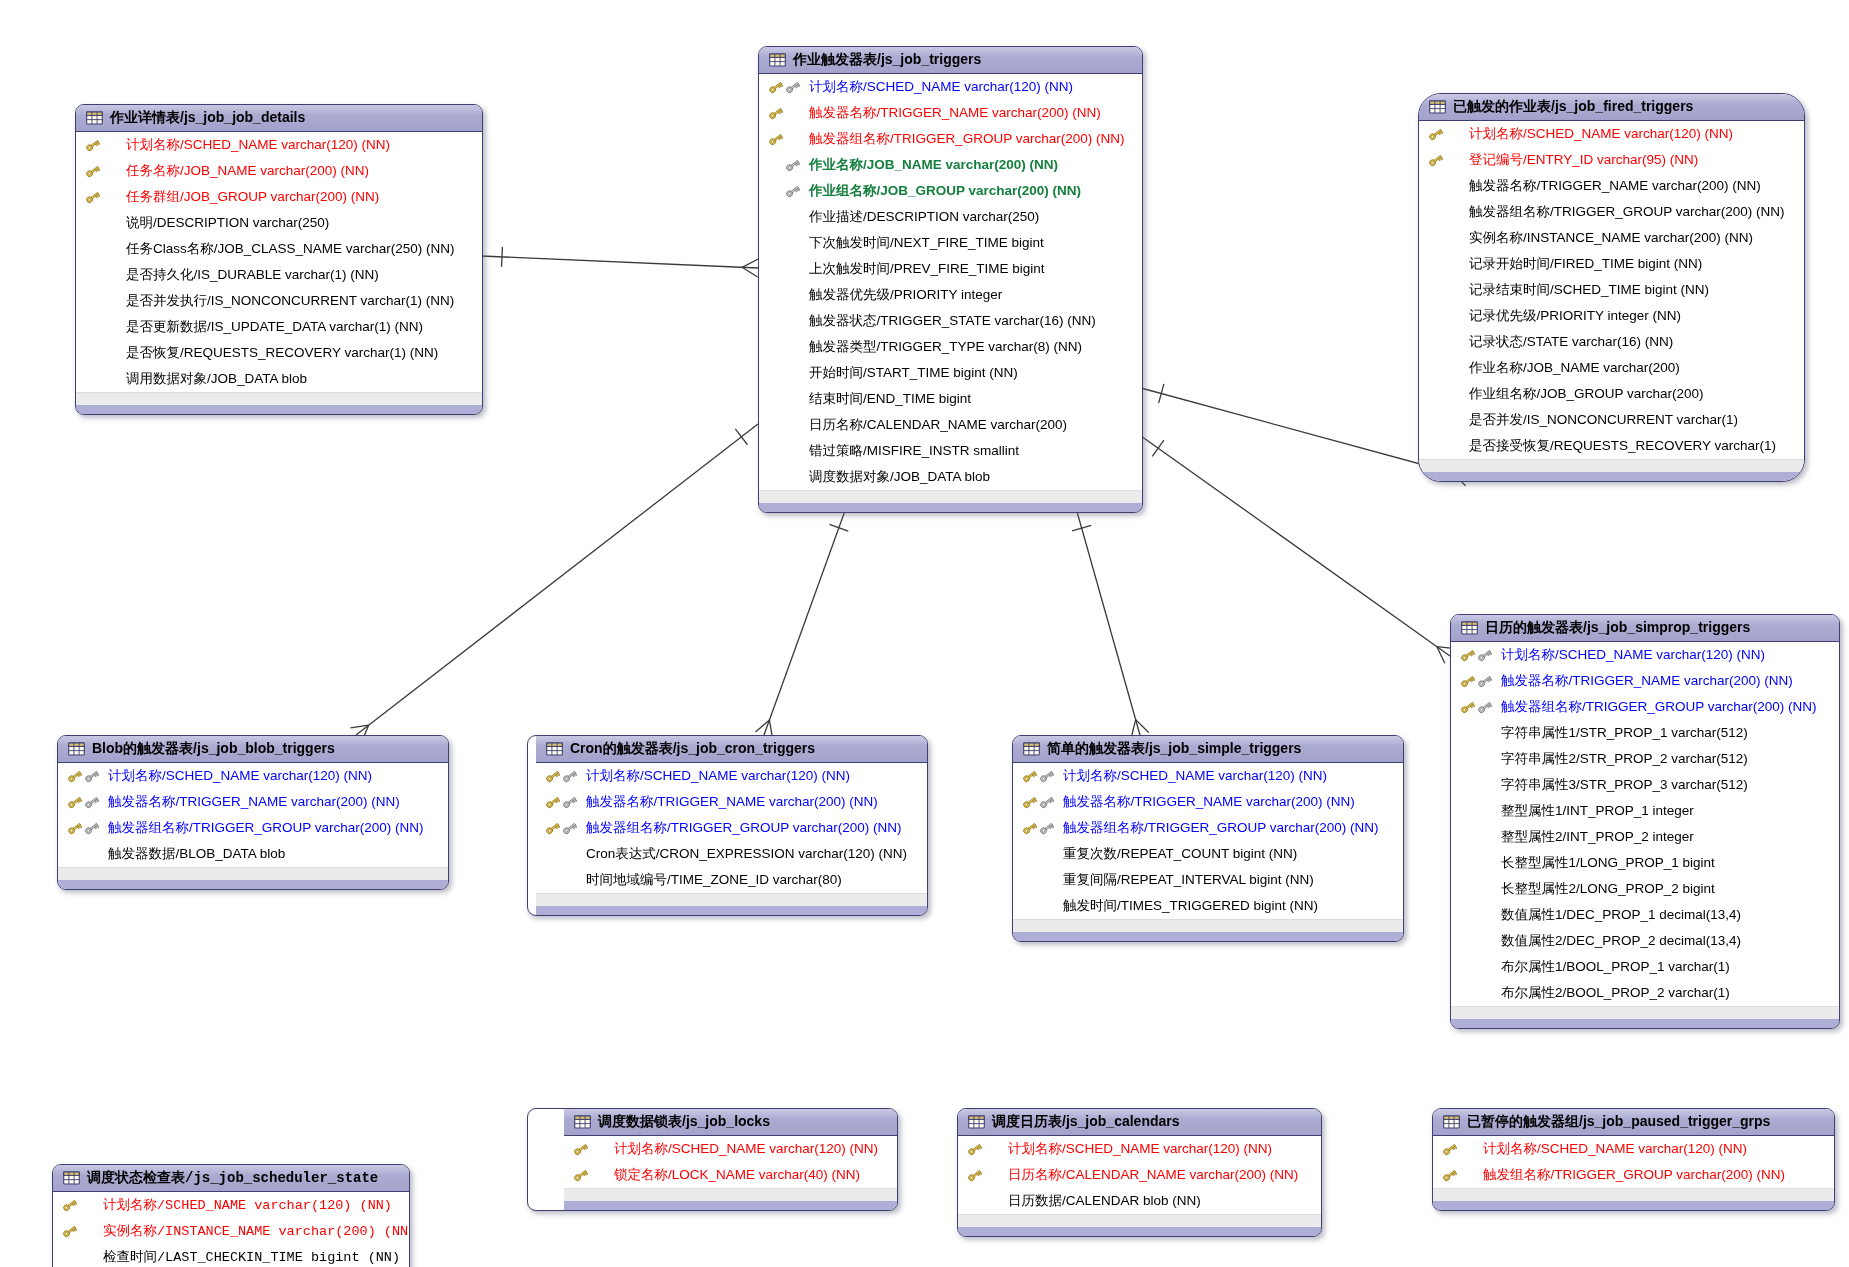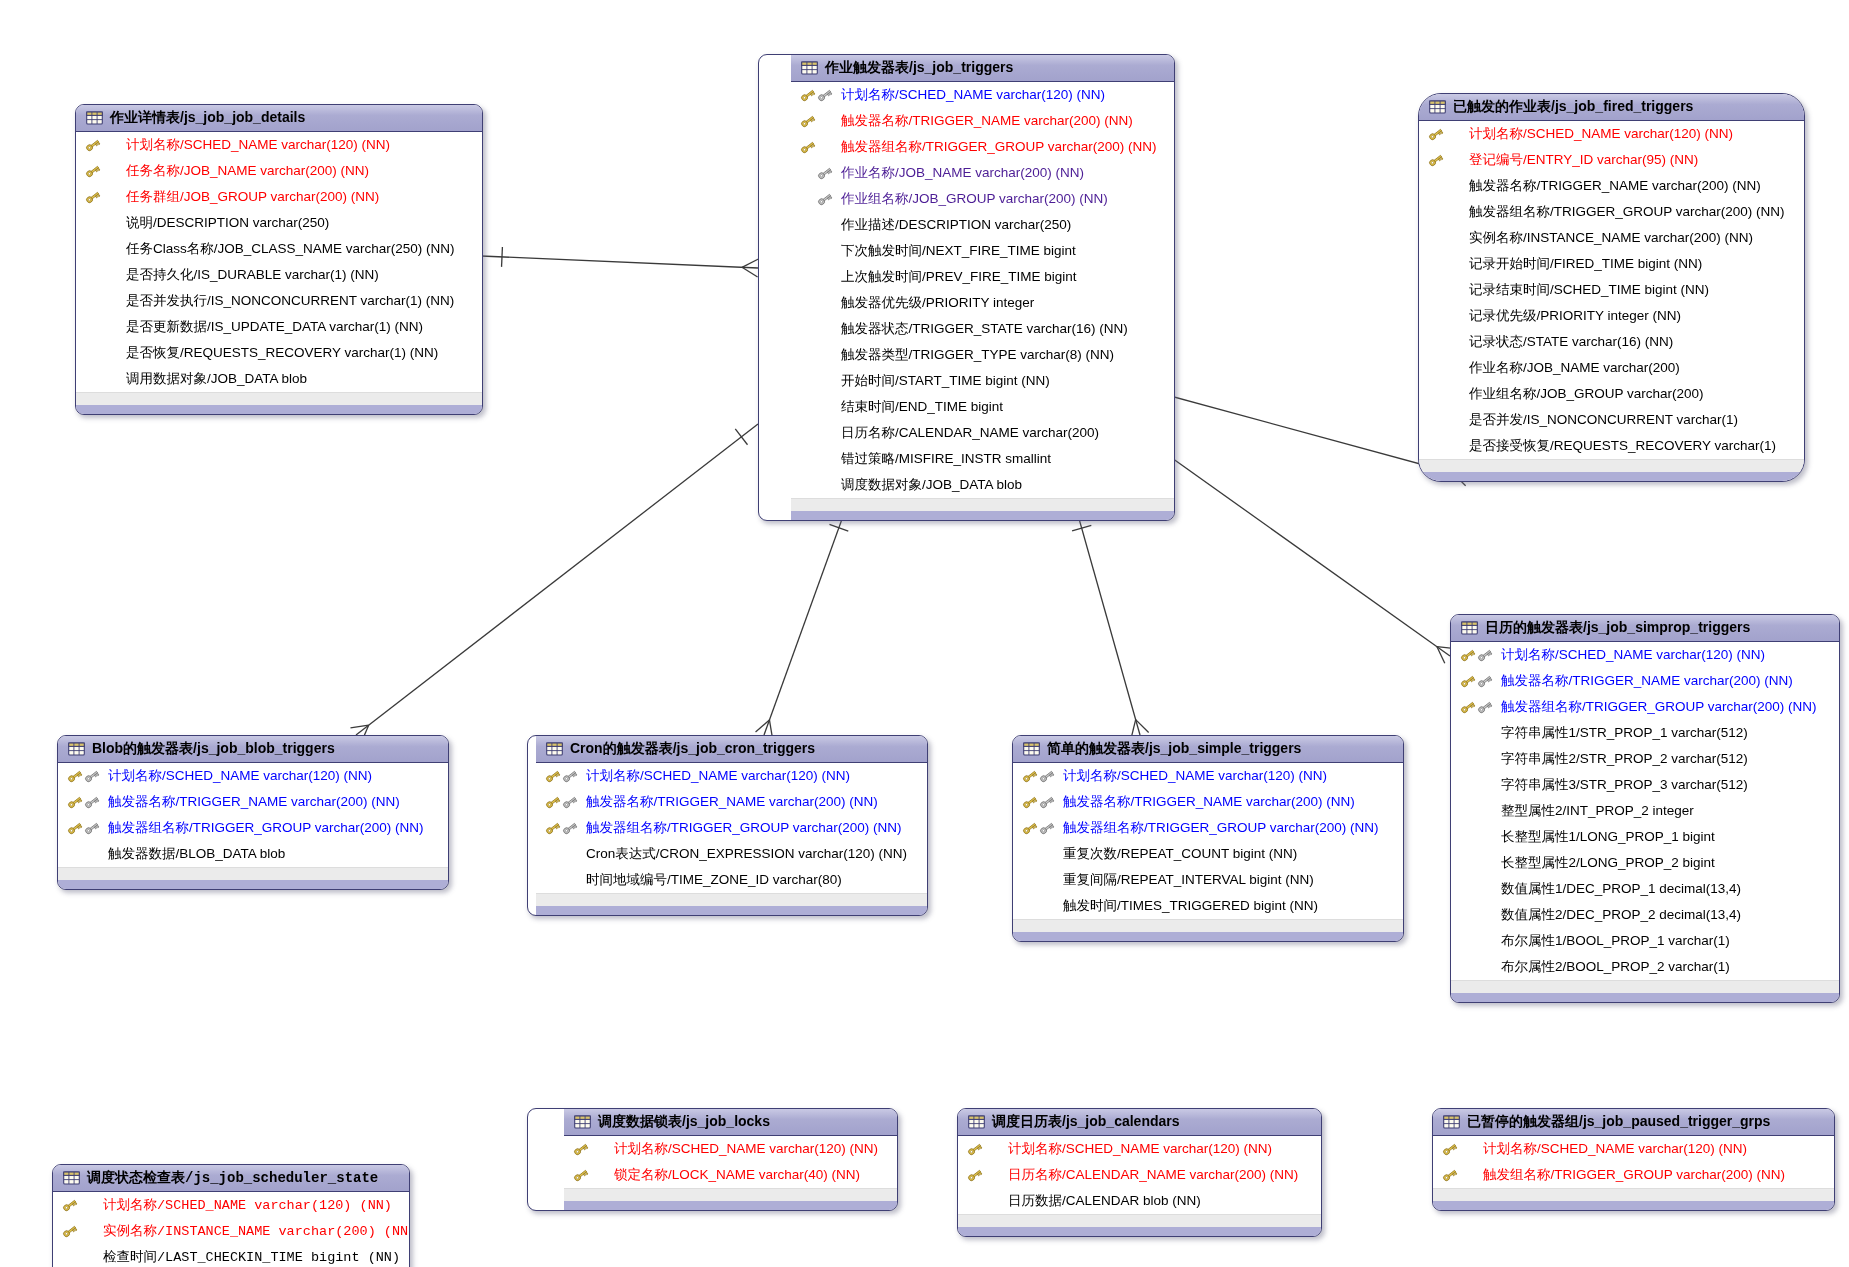--- a/index.html
+++ b/index.html
@@ -20,21 +20,21 @@
     border-bottom:1.4px solid #3F3F74;
   }
   .entity-header .ticon{margin-left:10px;display:flex;align-items:center;}
   .entity-title{margin-left:7px;font-size:14px;font-weight:600;color:#000;white-space:nowrap;}
   .field-row{height:26px;display:flex;align-items:center;}
   .keyzone{width:43px;padding-left:9px;display:flex;flex:none;}
   .kslot{width:17px;height:16px;flex:none;display:flex;align-items:center;}
   .ftext{font-size:13.5px;white-space:nowrap;margin-left:-2px;}
   .c-pk{color:#FF0000;}
   .c-pkfk{color:#0000FF;}
-  .c-fk{color:#4c1d95;}
+  .c-fk{color:#15803d;font-weight:bold;}
   .c-plain{color:#000000;}
   .entity-footer-gray{height:12px;background:#EBEBEB;border-top:1px solid #DDDDDD;}
   .entity-footer-bar{height:9px;background:#AEAED6;}
 </style>
 </head>
 <body>
 
 <div id="canvas">
   <svg id="rel-layer" width="1849" height="1267">
       <g>
@@ -183,21 +183,21 @@
       <div class="field-row">
         <span class="keyzone">
           <span class="kslot"></span>
           <span class="kslot"></span>
         </span>
         <span class="ftext c-plain">调用数据对象/JOB_DATA blob</span>
       </div>
       <div class="entity-footer-gray"></div>
       <div class="entity-footer-bar"></div>
     </div>
-    <div class="entity" style="left: 758px; top: 54px; width: 383px; padding-left: 32px;">
+    <div class="entity" style="left: 758px; top: 46px; width: 383px;">
       <div class="entity-header">
         <span class="ticon">
           <svg width="17" height="14" viewBox="0 0 17 14">
             <rect x="0.7" y="1" width="15.6" height="12" rx="1" fill="#FDFBEF" stroke="#3F3F74" stroke-width="1.1"></rect>
             <rect x="0.7" y="1" width="15.6" height="3.4" fill="#D9C36B" stroke="#3F3F74" stroke-width="1.1"></rect>
             <line x1="5.9" y1="1" x2="5.9" y2="13" stroke="#3F3F74" stroke-width="0.9"></line>
             <line x1="11.1" y1="1" x2="11.1" y2="13" stroke="#3F3F74" stroke-width="0.9"></line>
             <line x1="0.7" y1="8.6" x2="16.3" y2="8.6" stroke="#3F3F74" stroke-width="0.9"></line>
           </svg>
         </span>
@@ -951,20 +951,27 @@
           <span class="kslot"></span>
           <span class="kslot"></span>
         </span>
         <span class="ftext c-plain">字符串属性3/STR_PROP_3 varchar(512)</span>
       </div>
       <div class="field-row">
         <span class="keyzone">
           <span class="kslot"></span>
           <span class="kslot"></span>
         </span>
+        <span class="ftext c-plain">整型属性1/INT_PROP_1 integer</span>
+      </div>
+      <div class="field-row">
+        <span class="keyzone">
+          <span class="kslot"></span>
+          <span class="kslot"></span>
+        </span>
         <span class="ftext c-plain">整型属性2/INT_PROP_2 integer</span>
       </div>
       <div class="field-row">
         <span class="keyzone">
           <span class="kslot"></span>
           <span class="kslot"></span>
         </span>
         <span class="ftext c-plain">长整型属性1/LONG_PROP_1 bigint</span>
       </div>
       <div class="field-row">

